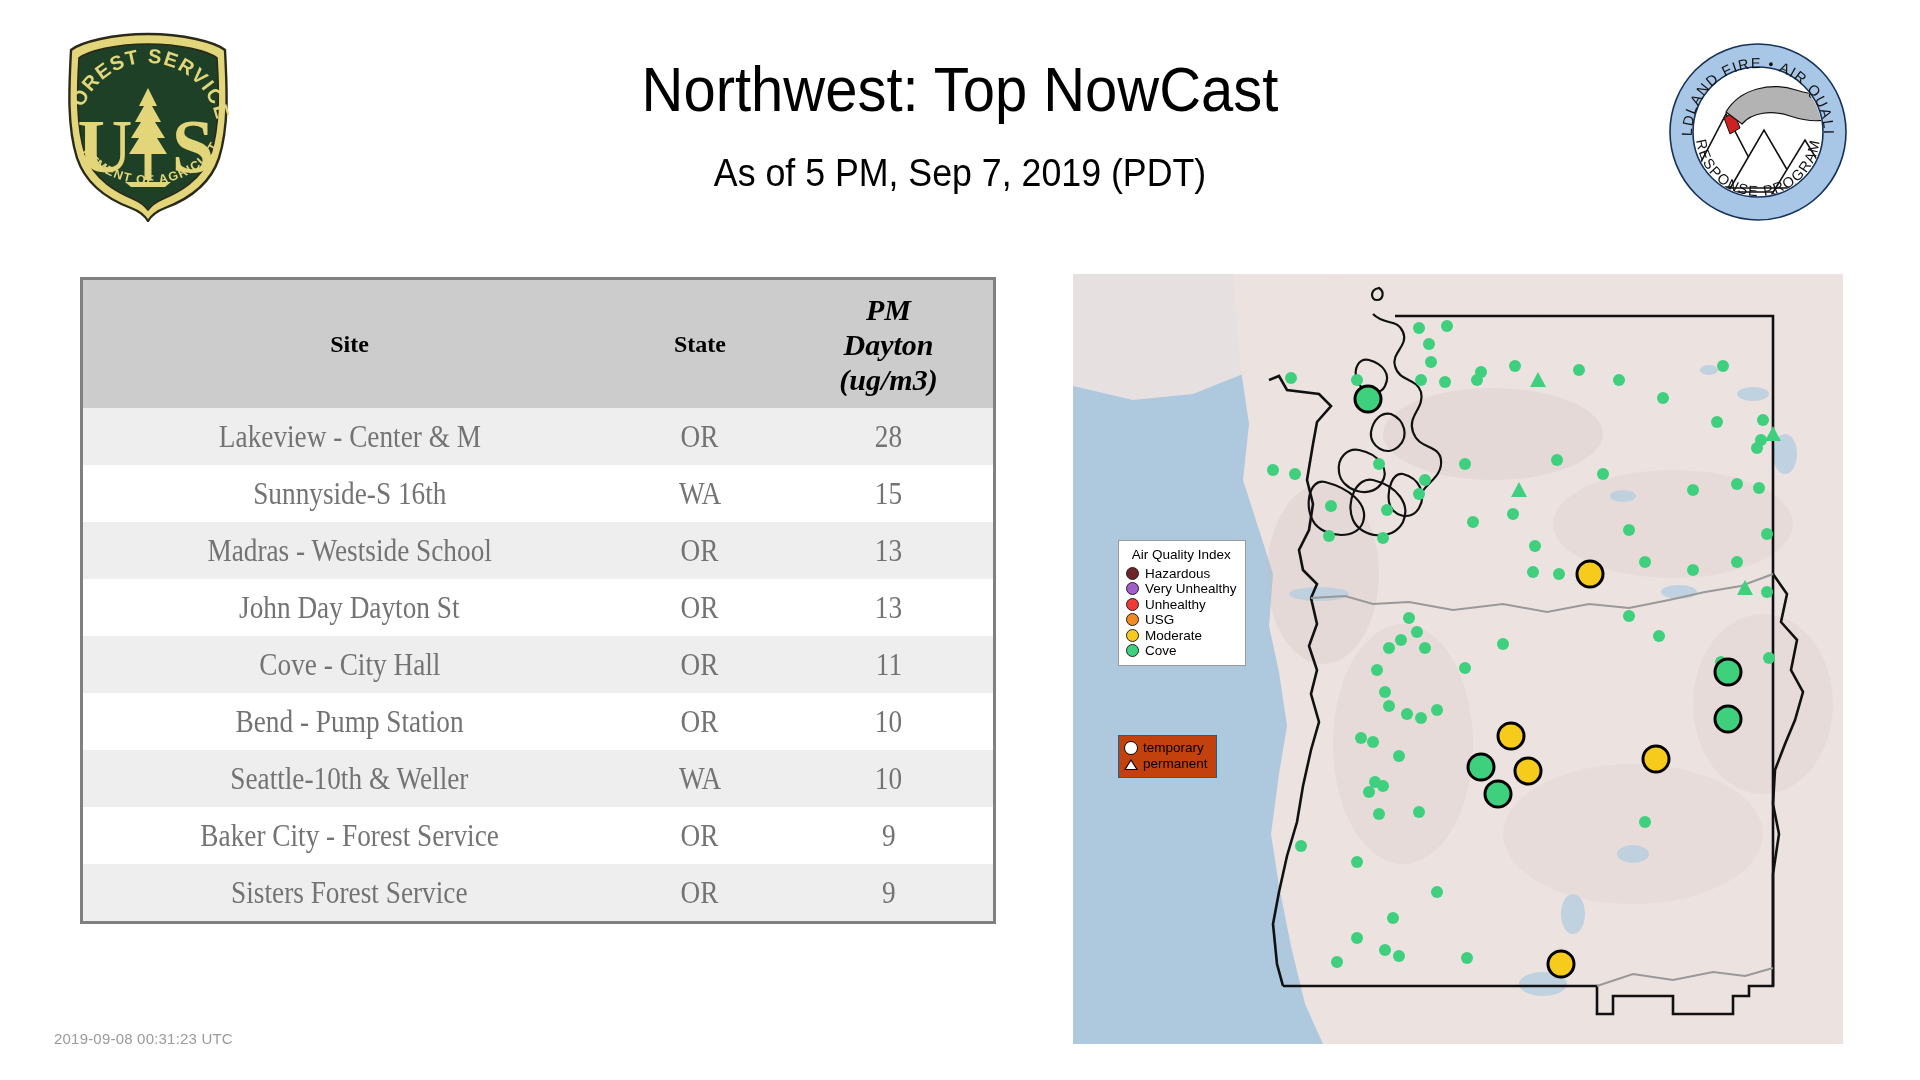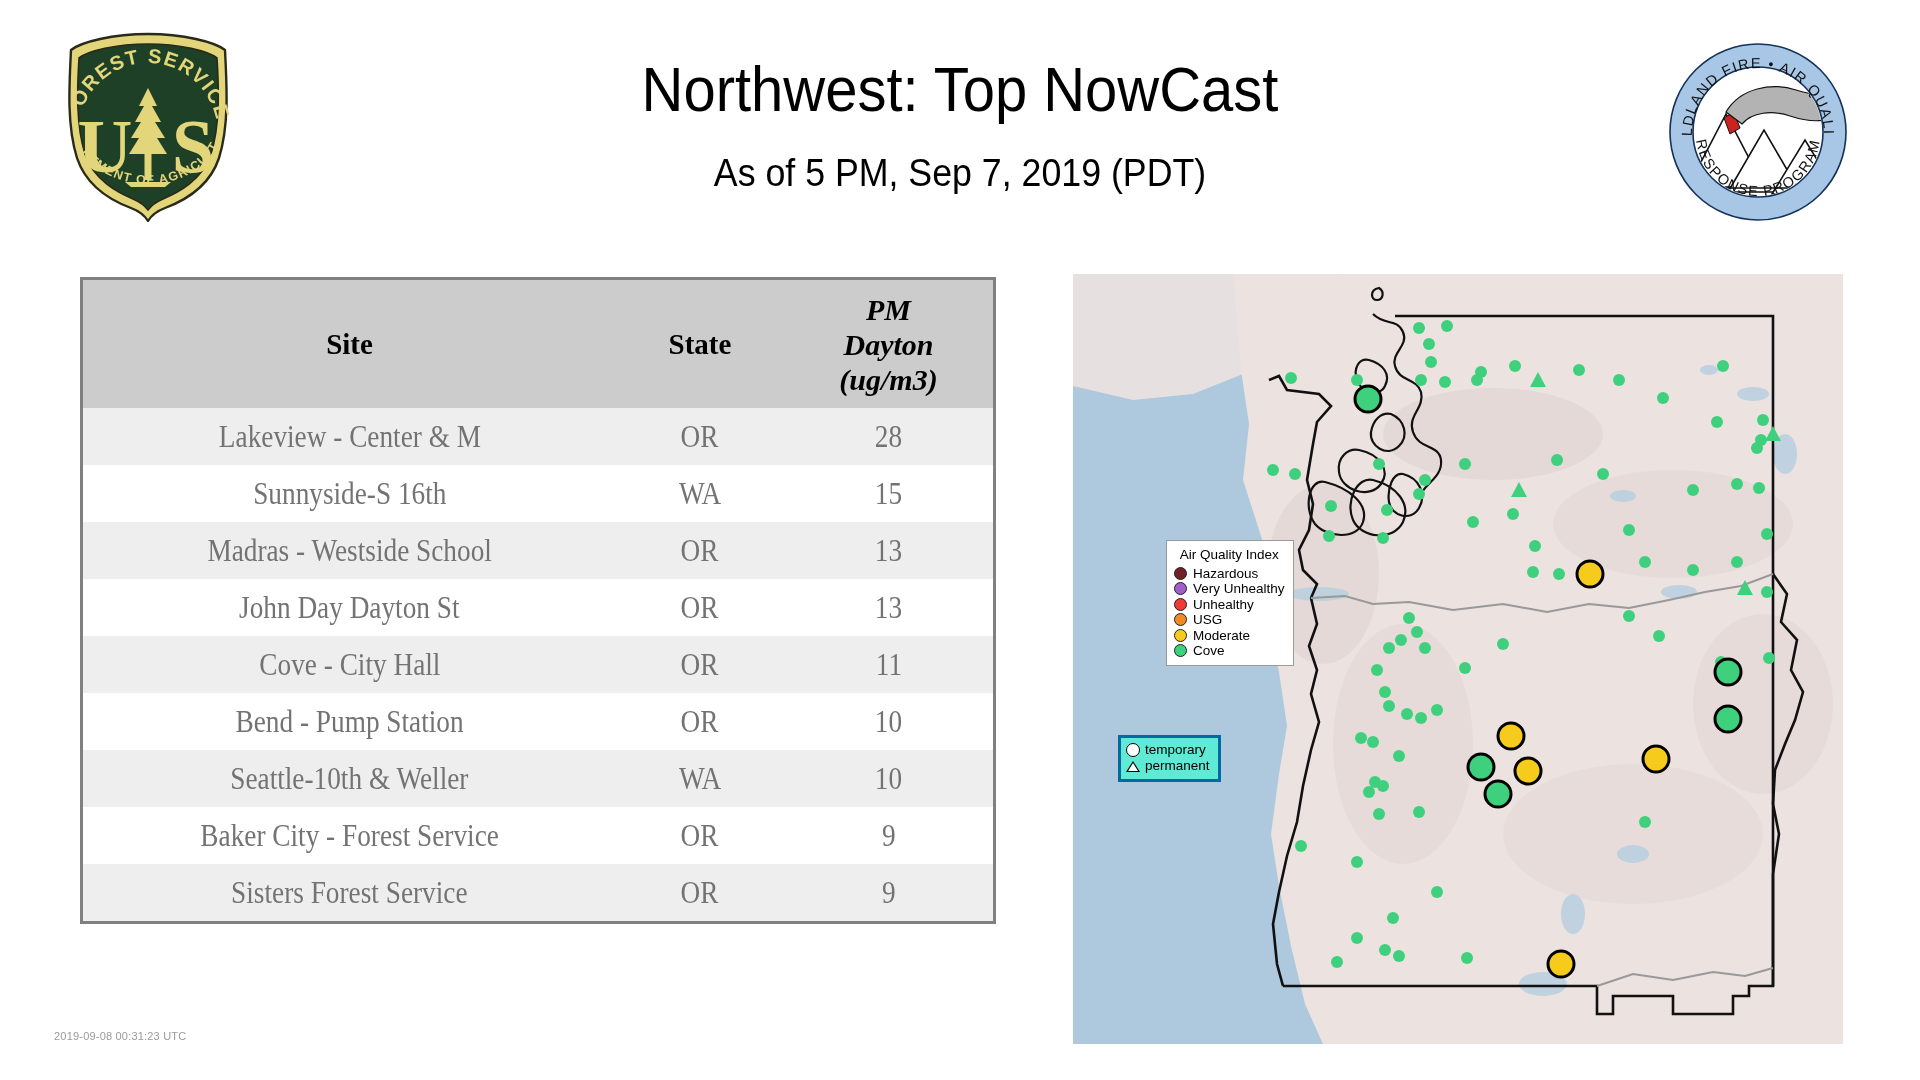--- a/index.html
+++ b/index.html
@@ -46,21 +46,21 @@
     border-collapse:collapse;width:100%;table-layout:fixed;
   }
   table.aqi col.c-site{width:533px;}
   table.aqi col.c-state{width:168px;}
   table.aqi col.c-val{width:209px;}
 
   table.aqi thead th{
     background:#cccccc;
     font-family:"Liberation Serif","DejaVu Serif",serif;
     font-weight:bold;
-    font-size:29px;
+    font-size:24px;
     line-height:36px;
     color:#000;
     text-align:center;
     padding:8px 4px;
     height:112px;
     vertical-align:middle;
     border:none;
   }
   table.aqi thead th.th-pm{font-size:30px;line-height:35px;font-style:italic;}
 
@@ -75,52 +75,51 @@
     transform-origin:center;
   }
   table.aqi tbody tr:nth-child(odd){background:#eeeeee;}
   table.aqi tbody tr:nth-child(even){background:#ffffff;}
 
   .cond{display:inline-block;transform:scaleX(0.88);transform-origin:center;white-space:nowrap;}
 
   
   .timestamp{
     position:absolute;left:54px;top:1030px;
-    font-size:11px;color:#9a9a9a;
+    font-size:15px;color:#9a9a9a;
     font-family:"Liberation Sans",sans-serif;
     letter-spacing:0.2px;
   }
 
   
   .map{
     position:absolute;left:1073px;top:274px;width:770px;height:770px;
     background:#aec8de;
     overflow:hidden;
   }
   .map svg{display:block;}
 
   .legend-aqi{
     position:absolute;left:1118px;top:540px;
     background:#ffffff;border:1px solid #9a9a9a;
     padding:5px 8px 6px 7px;
     font-family:"Liberation Sans",sans-serif;
     font-size:13.5px;line-height:15.6px;color:#000;
     z-index:20;
-    margin-left:48px;
   }
   .legend-aqi .lg-title{font-size:13.5px;text-align:center;margin:1px 0 3px 0;white-space:nowrap;}
   .legend-aqi .lg-row{display:flex;align-items:center;gap:6px;white-space:nowrap;height:15.5px;}
   .legend-aqi .dot{
     width:11px;height:11px;border-radius:50%;
     border:1px solid #222;flex:0 0 auto;
   }
 
   .legend-type{
     position:absolute;left:1118px;top:735px;
-    background:#5eead4;border:3px solid #0369a1;
+    background:#c2410c;border:1px solid #0369a1;
     padding:4px 8px 5px 5px;
     font-family:"Liberation Sans",sans-serif;
     font-size:13.5px;line-height:16px;color:#000;
     z-index:20;
   }
   .legend-type .lt-row{display:flex;align-items:center;gap:5px;white-space:nowrap;height:16px;}
   .legend-type .mk-circ{
     width:12px;height:12px;border-radius:50%;
     border:1.6px solid #000;background:#fff;flex:0 0 auto;
   }

